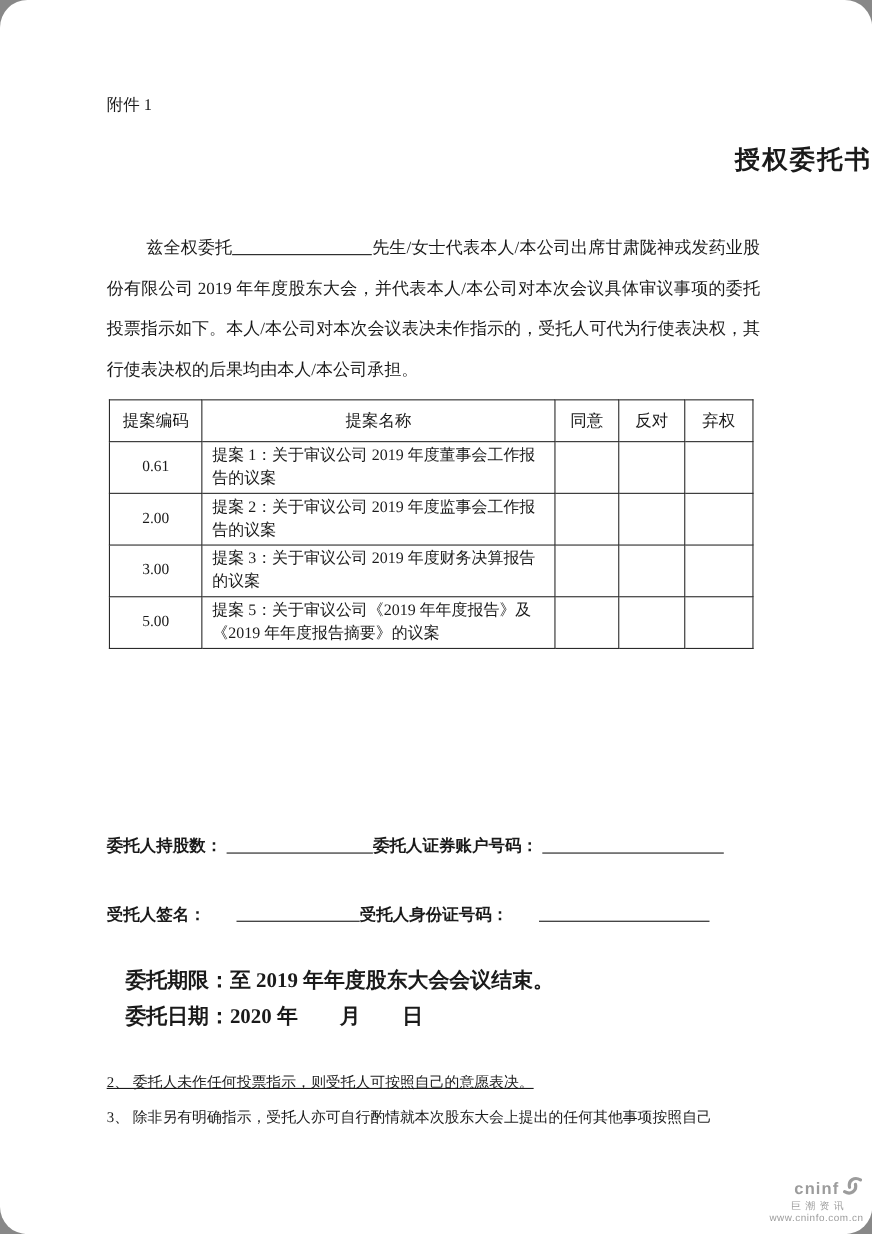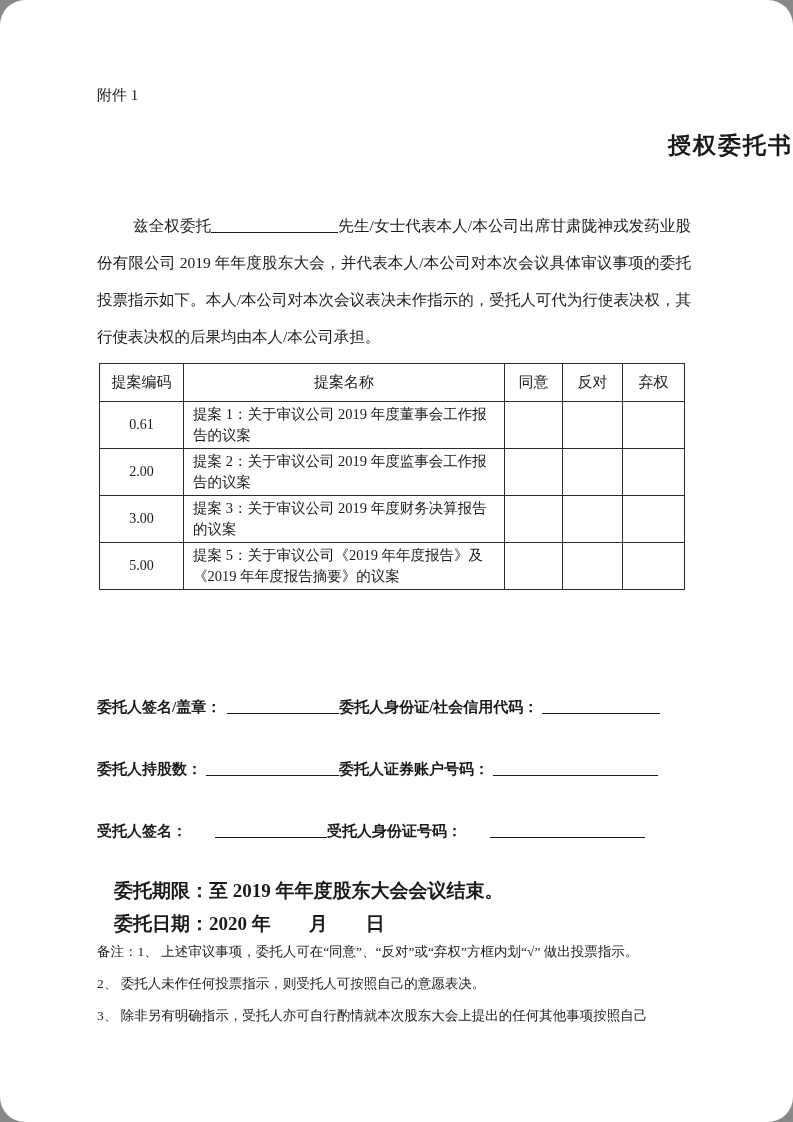--- a/index.html
+++ b/index.html
@@ -145,33 +145,42 @@
     <tr>
       <td class="code-cell">5.00</td>
       <td class="name-cell">提案 5：关于审议公司《2019 年年度报告》及《2019 年年度报告摘要》的议案</td>
       <td></td>
       <td></td>
       <td></td>
     </tr>
   </tbody>
     </table>
 
-  <div class="sig-row" style="top:698px;">
-    <span>委托人签名/盖章：</span><span class="blank-line" style="width:112px; margin-left:6px;"></span><span>委托人身份证/社会信用代码：</span><span class="blank-line" style="width:118px; margin-left:4px;"></span>
-  </div>
 
   <div class="sig-row" style="top:760px;">
     <span>委托人持股数：</span><span class="blank-line" style="width:133px; margin-left:4px;"></span><span>委托人证券账户号码：</span><span class="blank-line" style="width:165px; margin-left:4px;"></span>
   </div>
 
   <div class="sig-row" style="top:822px;font-family:Liberation Serif, serif;">
     <span>受托人签名：</span><span class="blank-line" style="width:112px; margin-left:28px;"></span><span>受托人身份证号码：</span><span class="blank-line" style="width:155px; margin-left:28px;"></span>
   </div>
 
   <div class="term-line" style="top:878px;">委托期限：至 2019 年年度股东大会会议结束。</div>
   <div class="term-line" style="top:911px;">委托日期：2020 年　　月　　日</div>
 
-  <div class="note-line" style="top:943px;">备注：1、 上述审议事项，委托人可在“同意”、“反对”或“弃权”方框内划“√” 做出投票指示。</div>
-  <div class="note-line" style="top:975px;">2、 委托人未作任何投票指示，则受托人可按照自己的意愿表决。</div>
+  <div class="note-line" style="top:975px;text-decoration:underline;">2、 委托人未作任何投票指示，则受托人可按照自己的意愿表决。</div>
   <div class="note-line" style="top:1007px;">3、 除非另有明确指示，受托人亦可自行酌情就本次股东大会上提出的任何其他事项按照自己</div>
 
+  <div class="footer-logo">
+    <div class="brand-row">
+      <span>cninf</span>
+      <span>
+        <svg width="20" height="18" viewBox="0 0 22 20">
+          <path d="M3 16 C9 19.5 15.5 15.5 14 8.5" fill="none" stroke="#9c9c9c" stroke-width="3.2" stroke-linecap="round"></path>
+          <path d="M19 4 C13 0.5 6.5 4.5 8 11.5" fill="none" stroke="#9c9c9c" stroke-width="3.2" stroke-linecap="round"></path>
+        </svg>
+      </span>
+    </div>
+    <div class="brand-cn">巨潮资讯</div>
+    <div class="brand-url">www.cninfo.com.cn</div>
+  </div>
 
 </div>
 
 </body></html>

